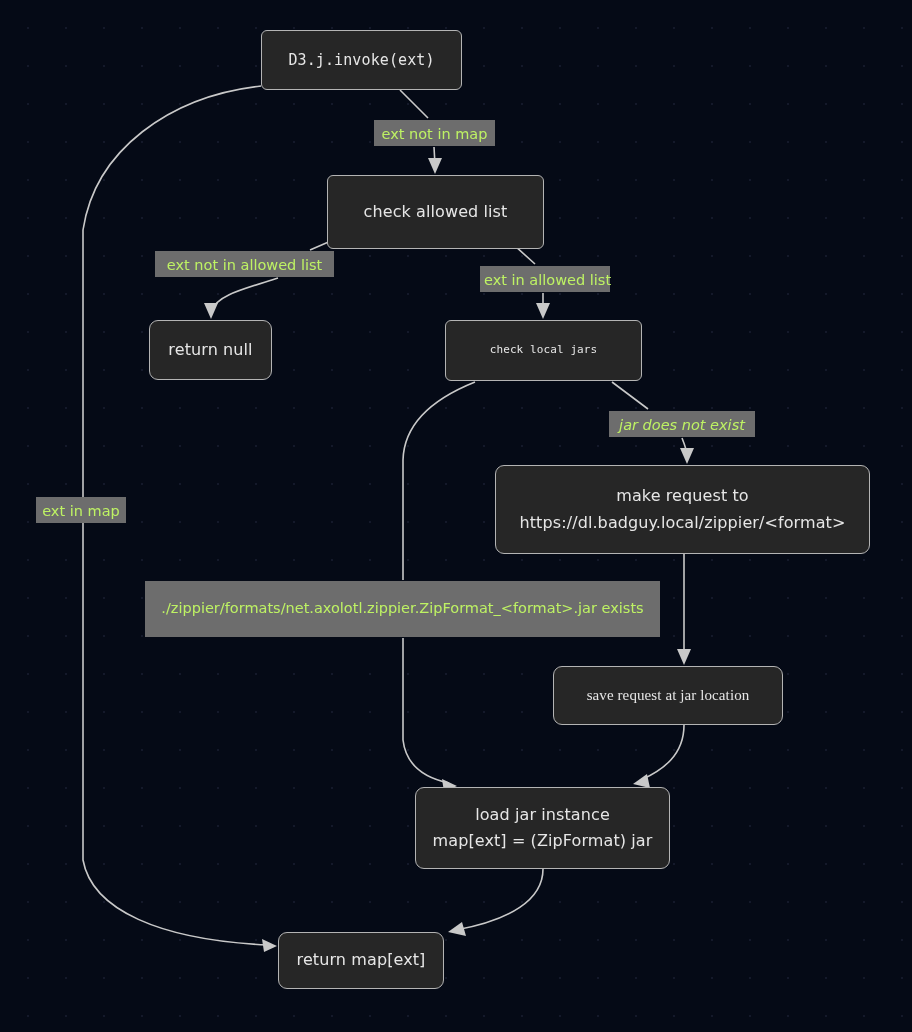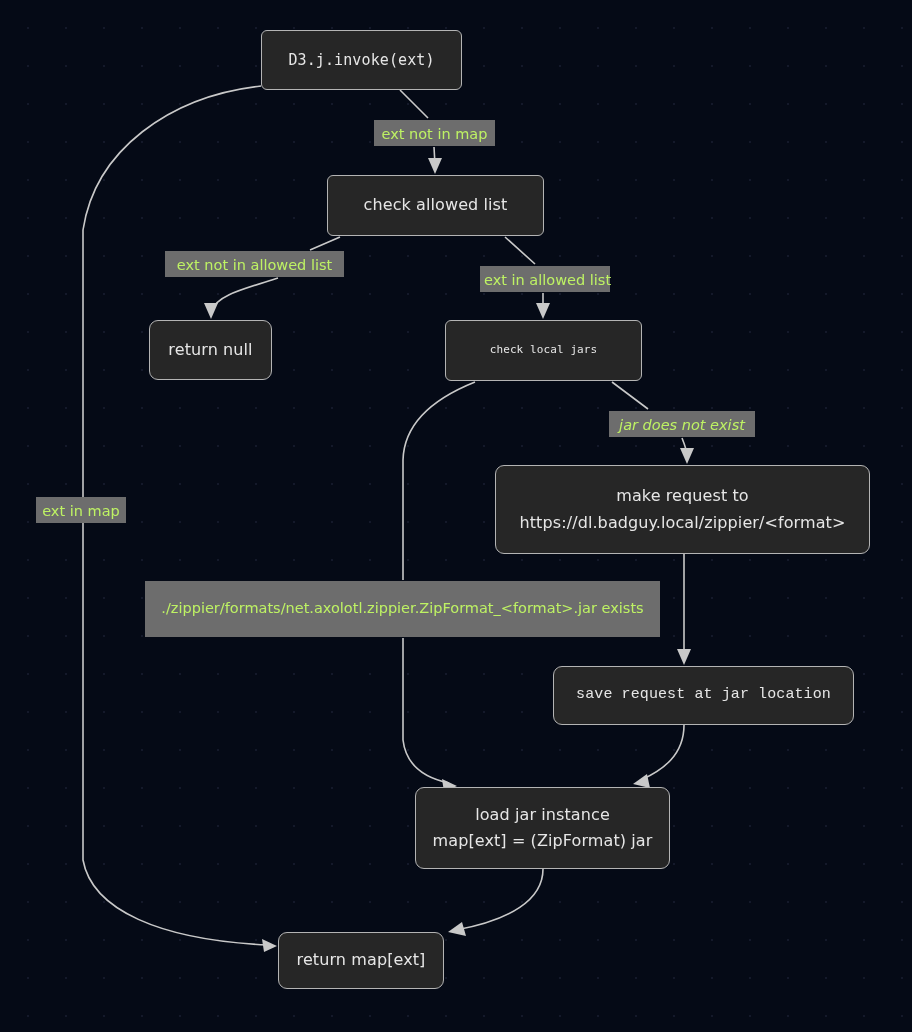--- a/index.html
+++ b/index.html
@@ -105,53 +105,53 @@
     <polygon class="arrowhead" points="633,784 647,774 650,788"></polygon>
 
     <path class="edge" d="M 543,869 C 543,900 510,920 456,930"></path>
     <polygon class="arrowhead" points="448,932 462,922 466,936"></polygon>
   </svg>
 
   <div class="node sharp" style="left:261px; top:30px; width:201px; height:60px; font-family:'DejaVu Sans Mono', monospace; font-size:15px;">
     <span class="line">D3.j.invoke(ext)</span>
   </div>
 
-  <div class="node sharp" style="left:327px; top:175px; width:217px; height:61px;">
+  <div class="node sharp" style="left:327px; top:175px; width:217px; height:74px;">
     <span class="line">check allowed list</span>
   </div>
 
   <div class="node rounded" style="left:149px; top:320px; width:123px; height:60px;">
     <span class="line">return null</span>
   </div>
 
   <div class="node sharp" style="left:445px; top:320px; width:197px; height:61px; font-family:'DejaVu Sans Mono', monospace; font-size:11px;">
     <span class="line">check local jars</span>
   </div>
 
   <div class="node rounded" style="left:495px; top:465px; width:375px; height:89px;">
     <span class="line">make request to</span>
     <span class="line">https://dl.badguy.local/zippier/&lt;format&gt;</span>
   </div>
 
-  <div class="node rounded" style="left:553px; top:666px; width:301px; height:59px; font-family:Liberation Mono, monospace; font-size:15px;">
+  <div class="node rounded" style="left:553px; top:666px; width:230px; height:59px; font-family:Liberation Serif, serif; font-size:15px;">
     <span class="line">save request at jar location</span>
   </div>
 
   <div class="node rounded" style="left:415px; top:787px; width:255px; height:82px;">
     <span class="line">load jar instance</span>
     <span class="line">map[ext] = (ZipFormat) jar</span>
   </div>
 
   <div class="node rounded" style="left:278px; top:932px; width:166px; height:57px;">
     <span class="line">return map[ext]</span>
   </div>
 
   <div class="elabel" style="left:374px; top:120px; width:121px; height:26px;">ext not in map</div>
 
-  <div class="elabel" style="left:165px; top:251px; width:179px; height:26px;">ext not in allowed list</div>
+  <div class="elabel" style="left:155px; top:251px; width:179px; height:26px;">ext not in allowed list</div>
 
   <div class="elabel" style="left:480px; top:266px; width:130px; height:26px;">ext in allowed list</div>
 
   <div class="elabel" style="left:609px; top:411px; width:146px; height:26px;font-style:italic;">jar does not exist</div>
 
   <div class="elabel" style="left:36px; top:497px; width:90px; height:26px;">ext in map</div>
 
   <div class="elabel wrap" style="left:145px; top:581px; width:515px; height:56px; display:flex; align-items:center; justify-content:center; line-height:1.35;">./zippier/formats/net.axolotl.zippier.ZipFormat_&lt;format&gt;.jar exists</div>
 
 </div>

